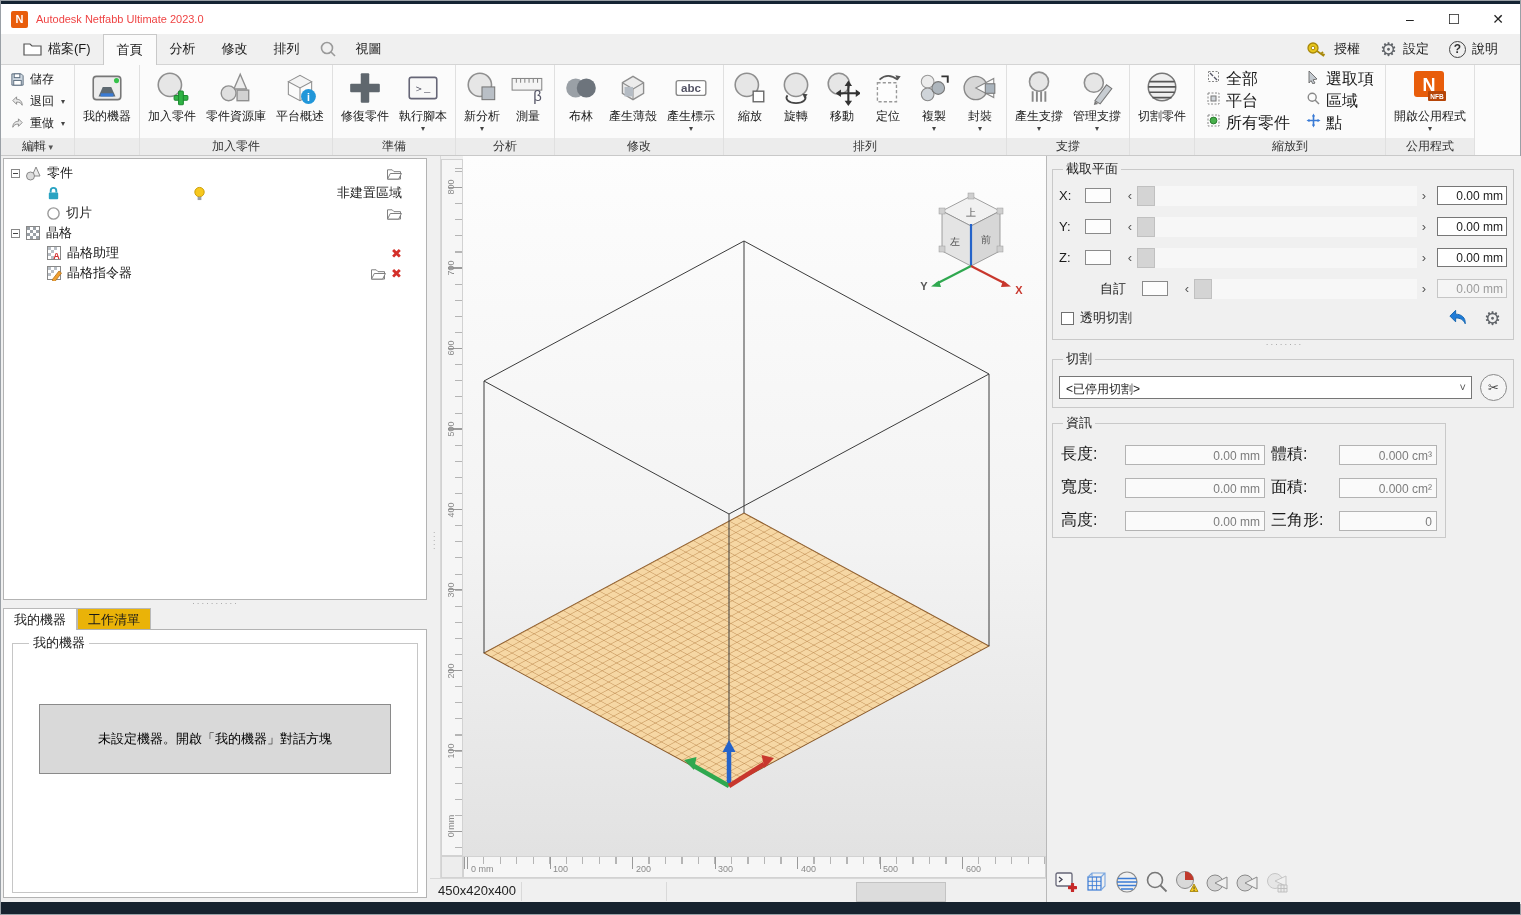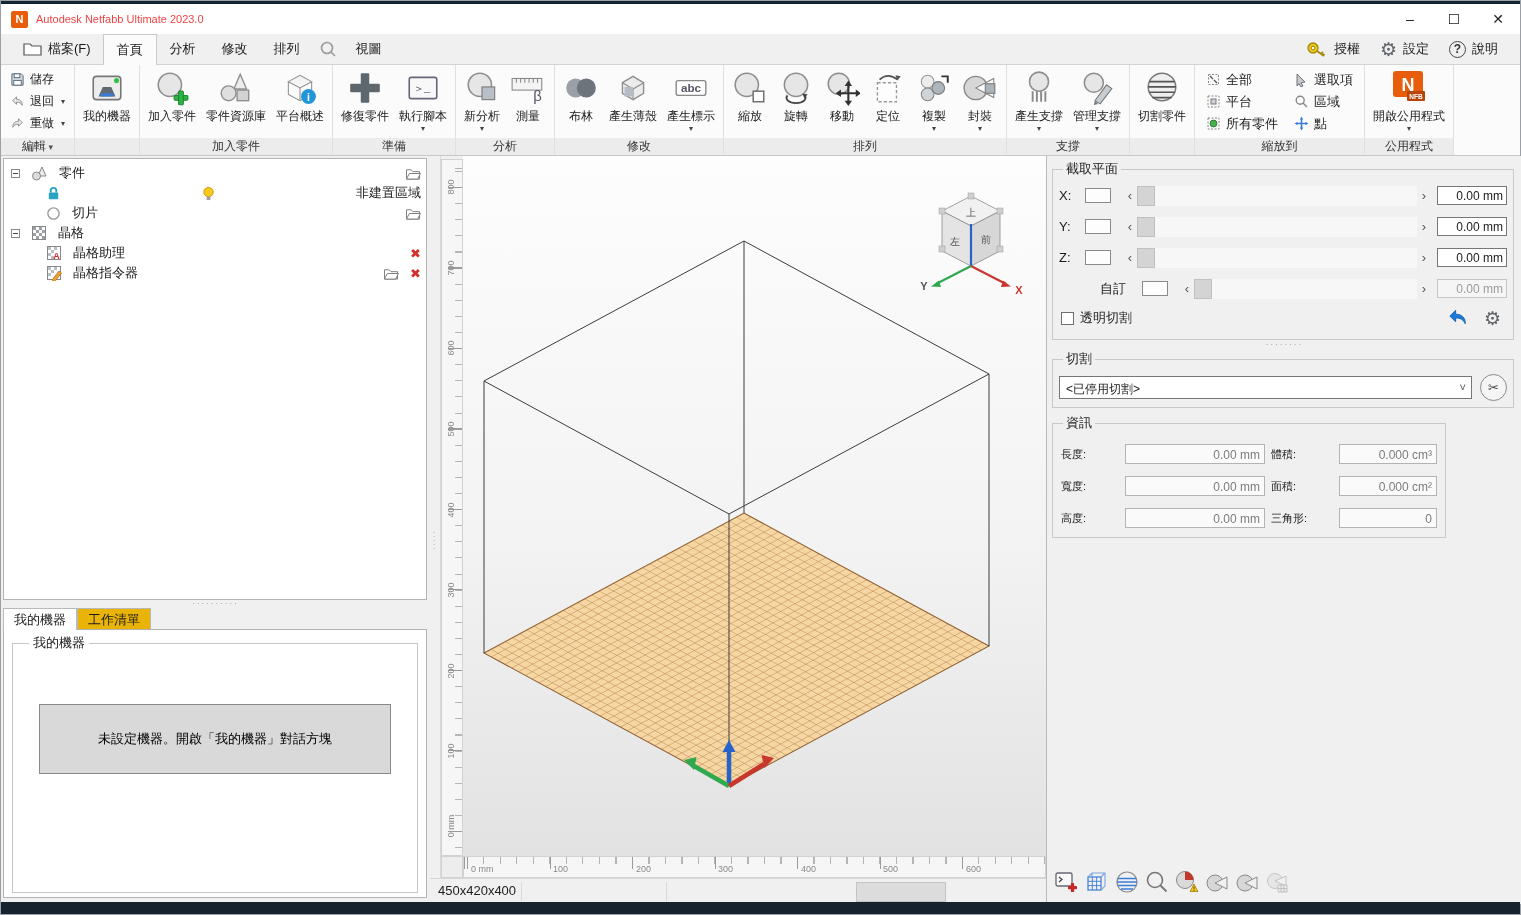--- a/index.html
+++ b/index.html
@@ -32,29 +32,29 @@
   .rbody { flex:1; display:flex; align-items:center; padding:2px 3px; }
   .rlabel { height:17px; background:#ececec; text-align:center; font-size:12px; color:#333; line-height:16px; padding:0 6px; white-space:nowrap; }
   .rlabel.caretlbl::after { content:" ▾"; font-size:9px; color:#555; }
   .bigbtn { display:flex; flex-direction:column; align-items:center; justify-content:flex-start; padding:1px 5px; font-size:12px; white-space:nowrap; height:100%; }
   .bigbtn .bicon { height:40px; display:flex; align-items:center; justify-content:center; }
   .bigbtn.caret::after { content:"▾"; font-size:8px; color:#444; line-height:7px; }
   .smallcol { display:flex; flex-direction:column; justify-content:space-between; gap:1px; padding:0 4px; }
   .smallbtn { display:flex; align-items:center; gap:5px; height:21px; font-size:12px; white-space:nowrap; padding:0 2px; }
   .smallbtn.caret::after { content:"▾"; font-size:8px; color:#444; margin-left:2px; }
   .zoomgrid { display:grid; grid-template-rows:repeat(3,21px); grid-auto-flow:column; column-gap:16px; row-gap:1px; padding:0 8px; align-content:center; }
-  .zoomitem { display:flex; align-items:center; gap:5px; font-size:13px; white-space:nowrap; }
+  .zoomitem { display:flex; gap:5px; font-size:16px; white-space:nowrap; }
 
   
   #main { position:absolute; left:0; top:155px; width:100%; height:748px; background:#f0f0f0; }
 
   
   #left-panel { position:absolute; left:0; top:0; width:429px; height:748px; background:#f0f0f0; }
   #tree { position:absolute; left:2px; top:2px; width:424px; height:442px; background:#fff; border:1px solid #b3b3b3; padding-top:4px; }
-  .trow { display:flex; align-items:center; height:20px; gap:11px; padding-right:5px; }
+  .trow { display:flex; align-items:center; height:20px; gap:5px; padding-right:24px; }
   .trow .lbl { font-size:13px; }
   .expander { width:9px; height:9px; border:1px solid #888; background:#fff; position:relative; flex:0 0 9px; }
   .expander::after { content:""; position:absolute; left:1px; right:1px; top:3px; height:1px; background:#444; }
   .tspace { flex:1; }
   .xmark { color:#d4302a; font-weight:bold; font-size:13px; line-height:1; }
   .ind0 { padding-left:7px; } .ind1 { padding-left:42px;justify-content:space-between; }
   #tree-splitter { position:absolute; left:0; top:444px; width:100%; height:8px; text-align:center; color:#999; font-size:8px; letter-spacing:2px; line-height:8px; }
   .btabs { position:absolute; left:2px; top:452px; display:flex; }
   .btab { height:22px; padding:0 10px; line-height:22px; font-size:13px; background:#eab308; border:1px solid #b9b9b9; border-bottom:none; }
   .btab.active { background:#fff; position:relative; z-index:2; }
@@ -104,21 +104,21 @@
   .clip-foot { display:flex; align-items:center; height:28px; padding:0 4px; }
   .foot-icons { margin-left:auto; display:flex; align-items:center; gap:14px; padding-right:4px; }
   .rp-dots { position:absolute; left:0; top:184px; width:100%; text-align:center; color:#999; font-size:8px; letter-spacing:2px; }
   #fs-cut { left:5px; top:194px; width:462px; height:58px; }
   .cut-row { display:flex; align-items:center; gap:8px; padding:4px 2px; }
   .fakeselect { flex:1; height:23px; border:1px solid #767676; background:#fff; font-size:12px; padding:4px 18px 0 6px; position:relative; white-space:nowrap; }
   .fakeselect .dd { position:absolute; right:5px; top:4px; color:#555; font-size:11px; }
   .roundbtn { width:27px; height:27px; border:1px solid #8a8a8a; border-radius:50%; background:#f5f5f5; display:flex; align-items:center; justify-content:center; font-size:13px; color:#444; }
   #fs-info { left:5px; top:258px; width:394px; height:124px; }
   .info-grid { display:grid; grid-template-columns:58px 140px 62px 1fr; column-gap:6px; row-gap:12px; padding:10px 4px 0 4px; align-items:center; }
-  .info-label { font-size:11px; }
+  .info-label { font-size:16px; }
   .info-val { height:20px; border:1px solid #b3b3b3; background:#fafafa; color:#7c7c7c; font-size:12px; text-align:right; padding:3px 4px 0 0; }
   #rp-message { position:absolute; left:4px; top:394px; width:464px; height:312px; background:#f0f0f0; border:1px solid #c9c9c9; display:flex; align-items:center; justify-content:center; }
   #rp-message span { font-size:13px; color:#222; }
   #rp-iconrow { position:absolute; left:6px; top:712px; display:flex; gap:2px; align-items:center; }
   .rp-ic { width:28px; height:28px; display:flex; align-items:center; justify-content:center; }
 
   
   #bottomstrip { position:absolute; left:0; bottom:0; width:100%; height:12px; background:#16222e; }
 
   svg { display:block; }

